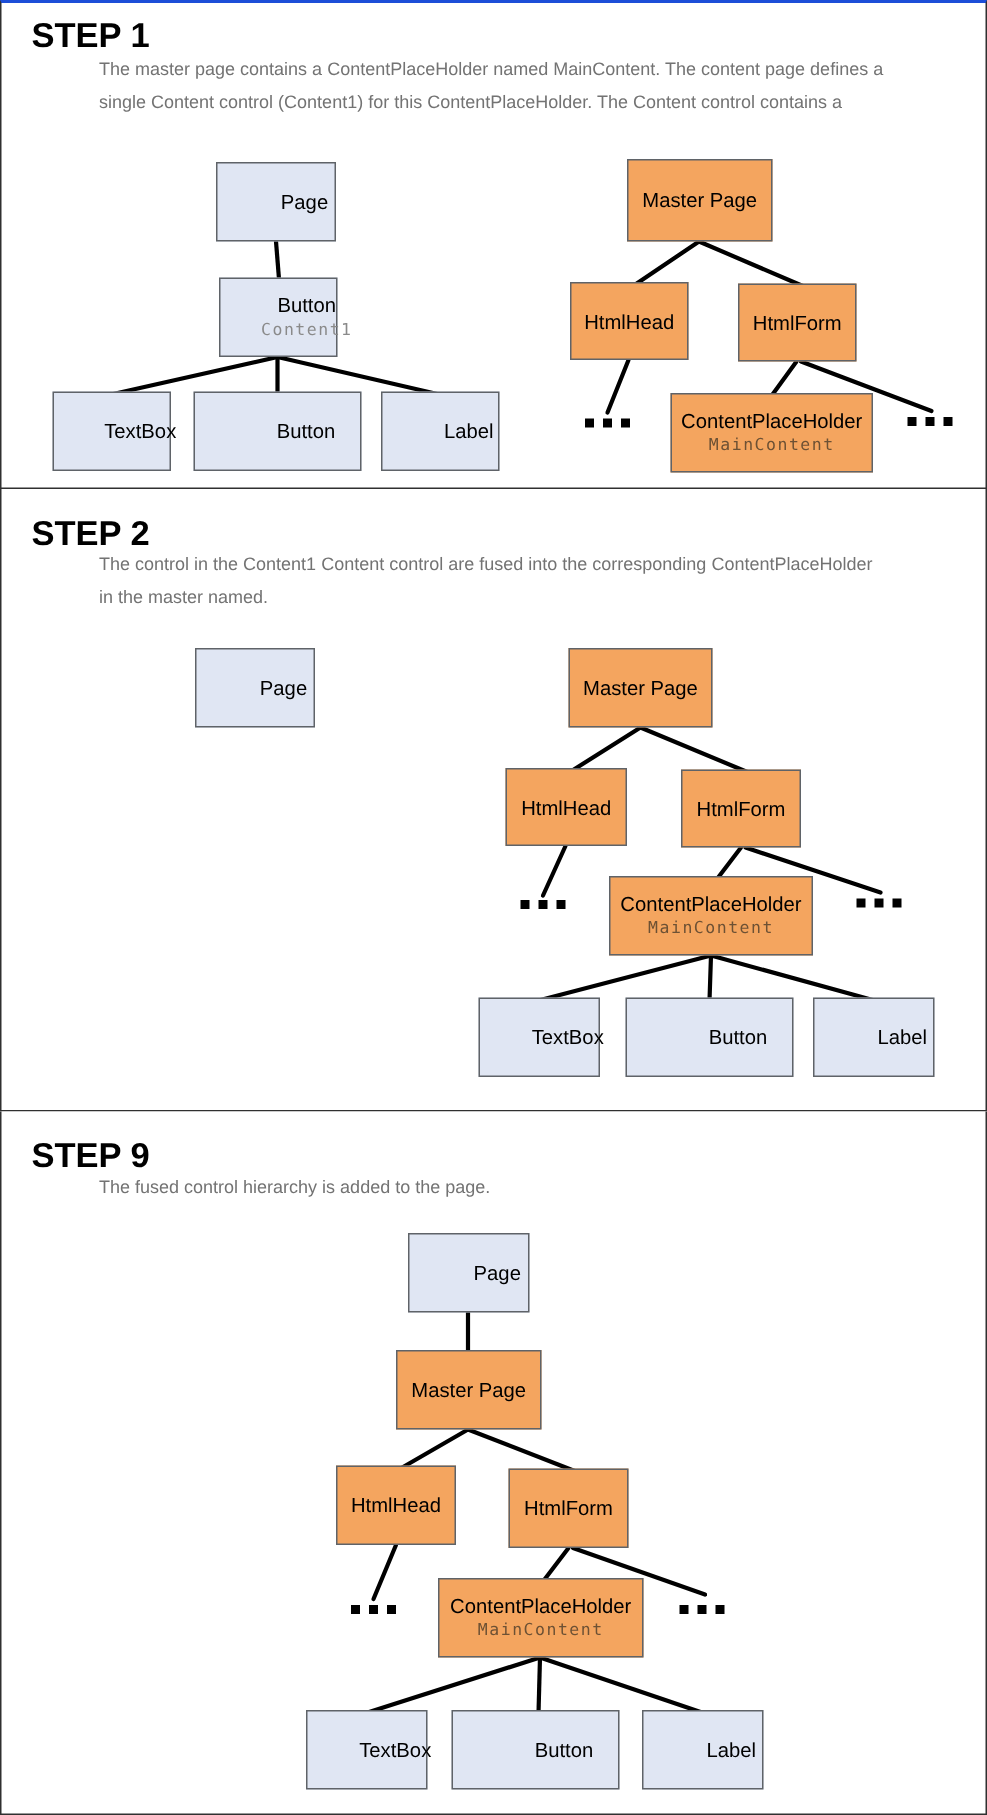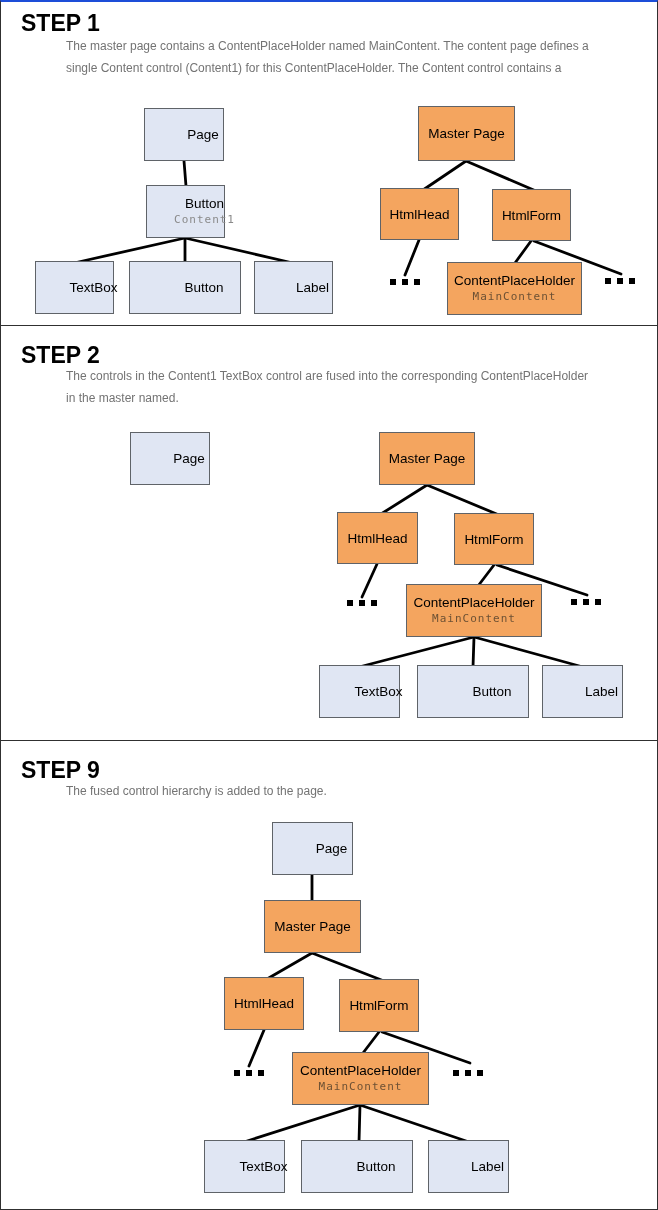--- a/index.html
+++ b/index.html
@@ -92,21 +92,21 @@
     <div class="dots" style="left:604px;top:276px">
         <i></i>
         <i></i>
         <i></i>
       </div>
   </section>
 
   <section class="panel panel--2">
     <div class="step-heading">STEP 2</div>
     <div class="desc">
-      <div>The controls in the Content1 TextBox control are fused into the corresponding ContentPlaceHolder</div>
+      <div>The control in the Content1 Content control are fused into the corresponding ContentPlaceHolder</div>
       <div>in the master named.</div>
     </div>
 
     <svg class="wires" width="656" height="413" viewBox="0 0 656 413" stroke="#000" stroke-width="2.8" stroke-linecap="round">
       <line x1="426" y1="159" x2="380" y2="188"></line>
       <line x1="426" y1="159" x2="498" y2="189"></line>
       <line x1="376" y1="238" x2="361" y2="271"></line>
       <line x1="493" y1="239" x2="477" y2="260"></line>
       <line x1="496" y1="239" x2="586" y2="269"></line>
       <line x1="473" y1="311" x2="358" y2="341"></line>

